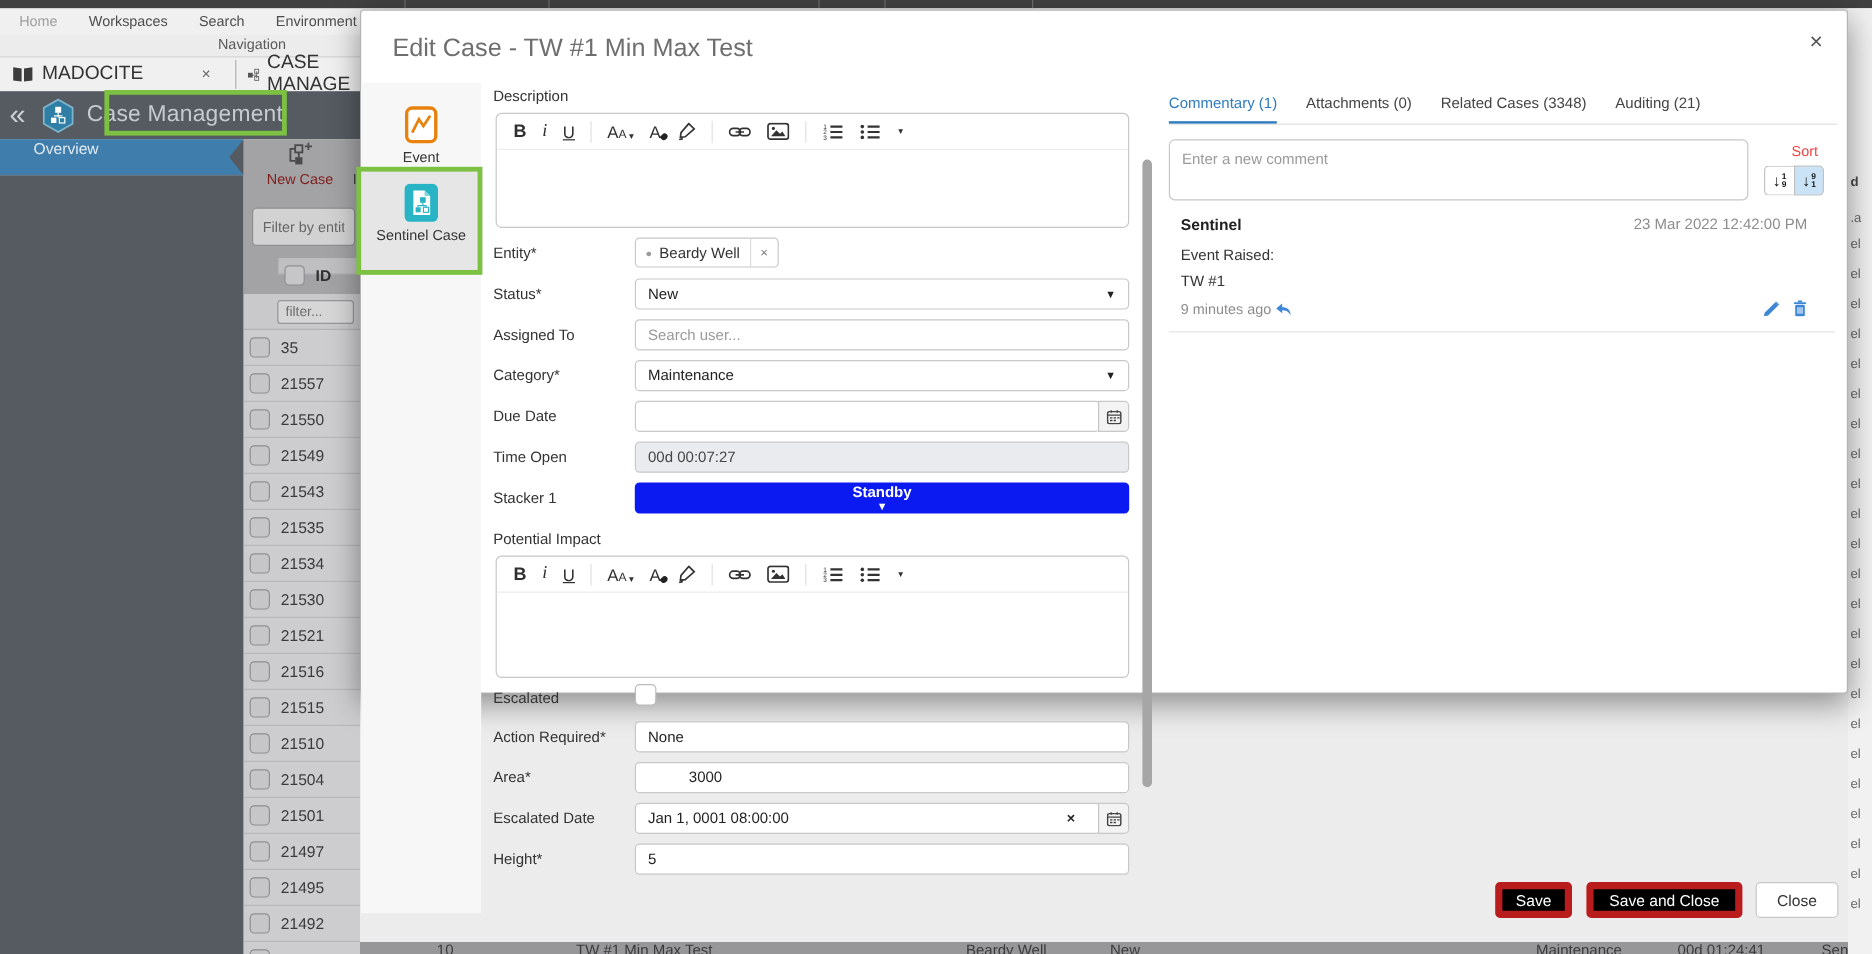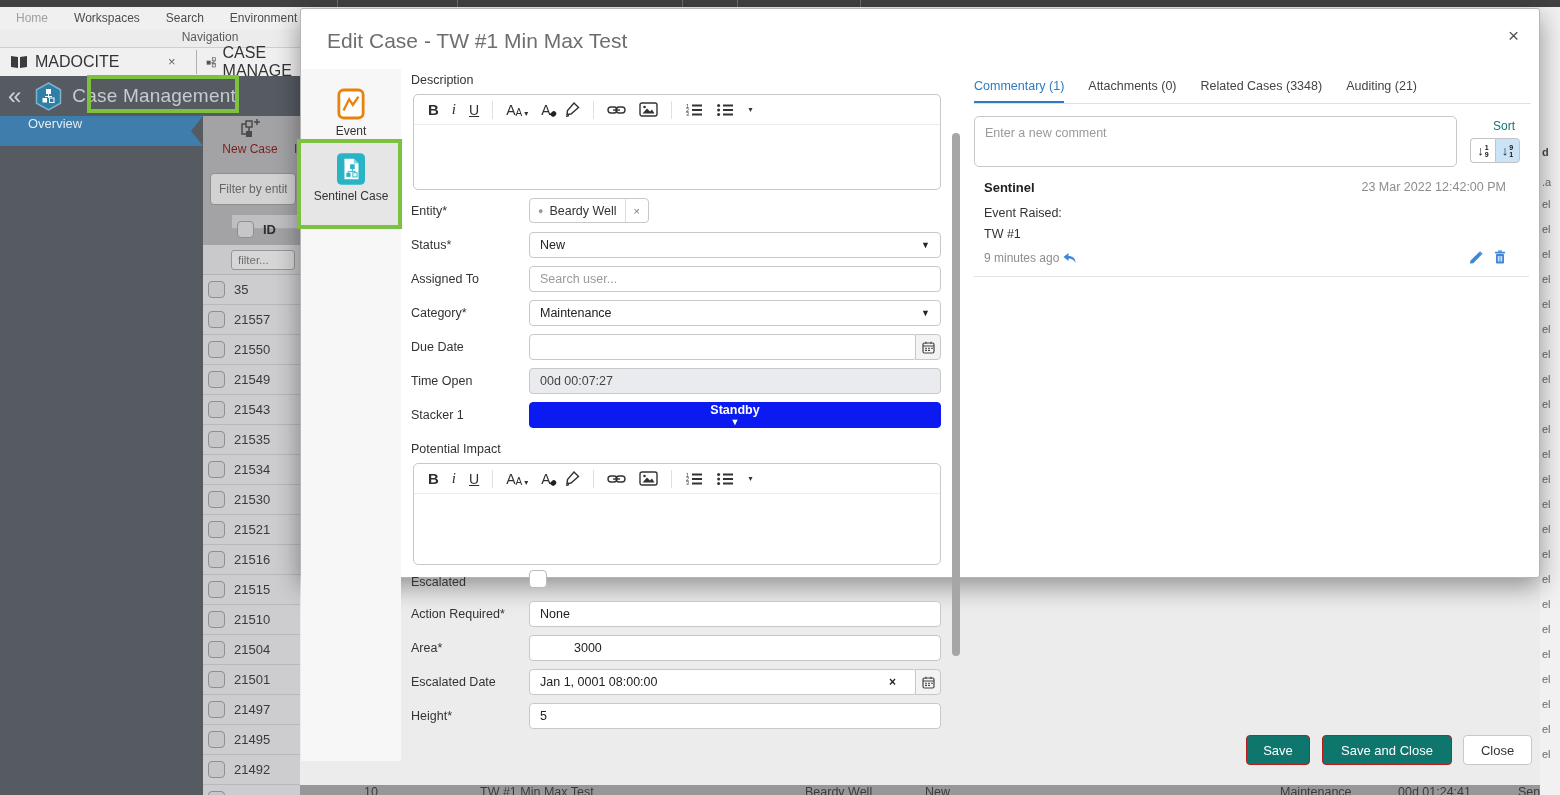--- a/index.html
+++ b/index.html
@@ -95,38 +95,38 @@
   .tb.fc .drop { position:absolute; right:-5px; bottom:1px; width:5px; height:6px; background:#222; border-radius:50% 50% 50% 0; transform:rotate(45deg); }
   .tsep { width:1px; height:18px; background:#e0e0e0; }
 
   .scroll-thumb { position:absolute; left:651px; top:124px; width:8px; height:523px; background:#a6a6a6; border-radius:4px; }
 
   .r-tabs { position:absolute; left:673px; top:70px; width:557px; height:25px; border-bottom:1px solid #e0e0e0; display:flex; gap:24px; font-size:12.5px; color:#444; }
   .r-tab { padding-bottom:7px; cursor:pointer; }
   .r-tab.active { color:#2e7bbf; border-bottom:2px solid #2e7bbf; }
   .comment-input { position:absolute; left:673px; top:107px; width:483px; height:51px; border:1px solid #c8c8c8; border-radius:5px; font-size:12.5px; color:#444; padding:9px 10px; resize:none; font-family:inherit; }
   .comment-input::placeholder { color:#9a9a9a; }
-  .sort-label { position:absolute; left:1180px; top:110px; width:46px; text-align:center; color:#0f766e; font-size:12px; }
+  .sort-label { position:absolute; left:1180px; top:110px; width:46px; text-align:center; color:#ef4444; font-size:12px; }
   .sort-group { position:absolute; left:1169px; top:129px; display:flex; }
   .sort-btn { width:25px; height:25px; border:1px solid #c3c3c3; background:#fff; display:flex; align-items:center; justify-content:center; gap:1px; }
   .sort-btn:first-child { border-radius:4px 0 0 4px; border-right:none; }
   .sort-btn:last-child { border-radius:0 4px 4px 0; }
   .sort-btn.active { background:#cbe3f6; }
   .sort-arrow { font-size:13px; color:#111; line-height:12px; }
   .sort-digits { display:flex; flex-direction:column; font-size:7px; line-height:7px; color:#111; font-weight:bold; }
 
   .c-author { position:absolute; left:683px; top:171px; font-size:13px; font-weight:bold; color:#222; }
   .c-time { position:absolute; right:33px; top:171px; font-size:12.5px; color:#8d8d8d; }
   .c-line { position:absolute; left:683px; font-size:12.5px; color:#333; }
   .c-age { position:absolute; left:683px; top:242px; font-size:12px; color:#8d8d8d; display:flex; align-items:center; gap:3px; }
   .c-actions { position:absolute; left:1168px; top:241px; display:flex; gap:11px; }
   .c-divider { position:absolute; left:673px; top:267px; width:555px; height:1px; background:#e3e3e3; }
 
   .btn { position:absolute; top:726px; height:30px; border-radius:4px; font-size:13px; display:flex; align-items:center; justify-content:center; cursor:pointer; font-family:inherit; }
-  .btn-blue { background:#0f766e; color:#fff; border:1px solid #b91c1c; }
+  .btn-blue { background:#000000; color:#fff; border:6px solid #b91c1c; }
   .btn-save { left:945px; width:64px; }
   .btn-sac { left:1021px; width:130px; }
   .btn-close { left:1162px; width:69px; background:#fff; border:1px solid #c8c8c8; color:#333; }
 
   .hl { position:absolute; border:4px solid #7cc142; z-index:60; }
   .hl1 { left:87px; top:75px; width:152px; height:38px; }
   .hl2 { left:297px; top:139px; width:105px; height:90px; }
 </style>
 </head>
 <body>

